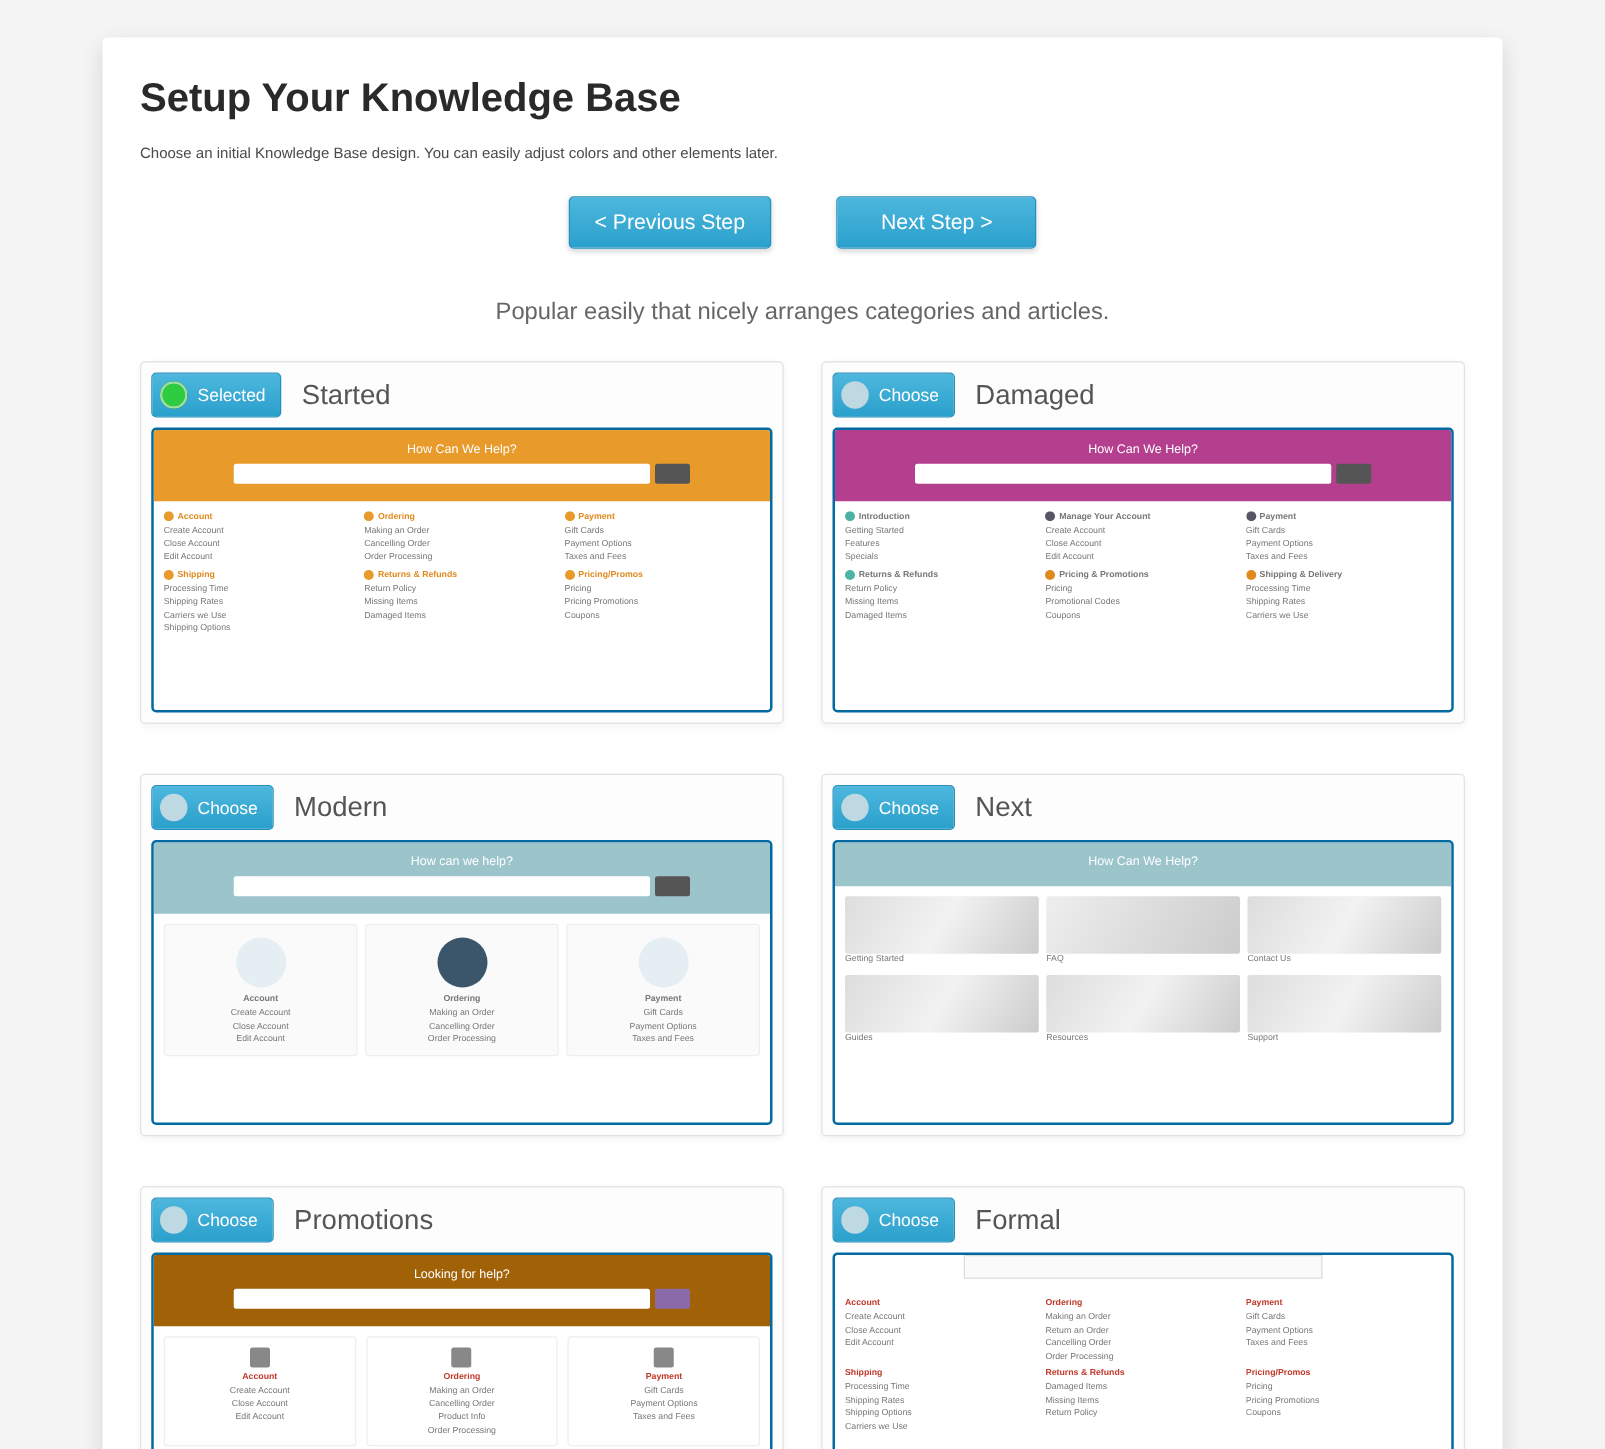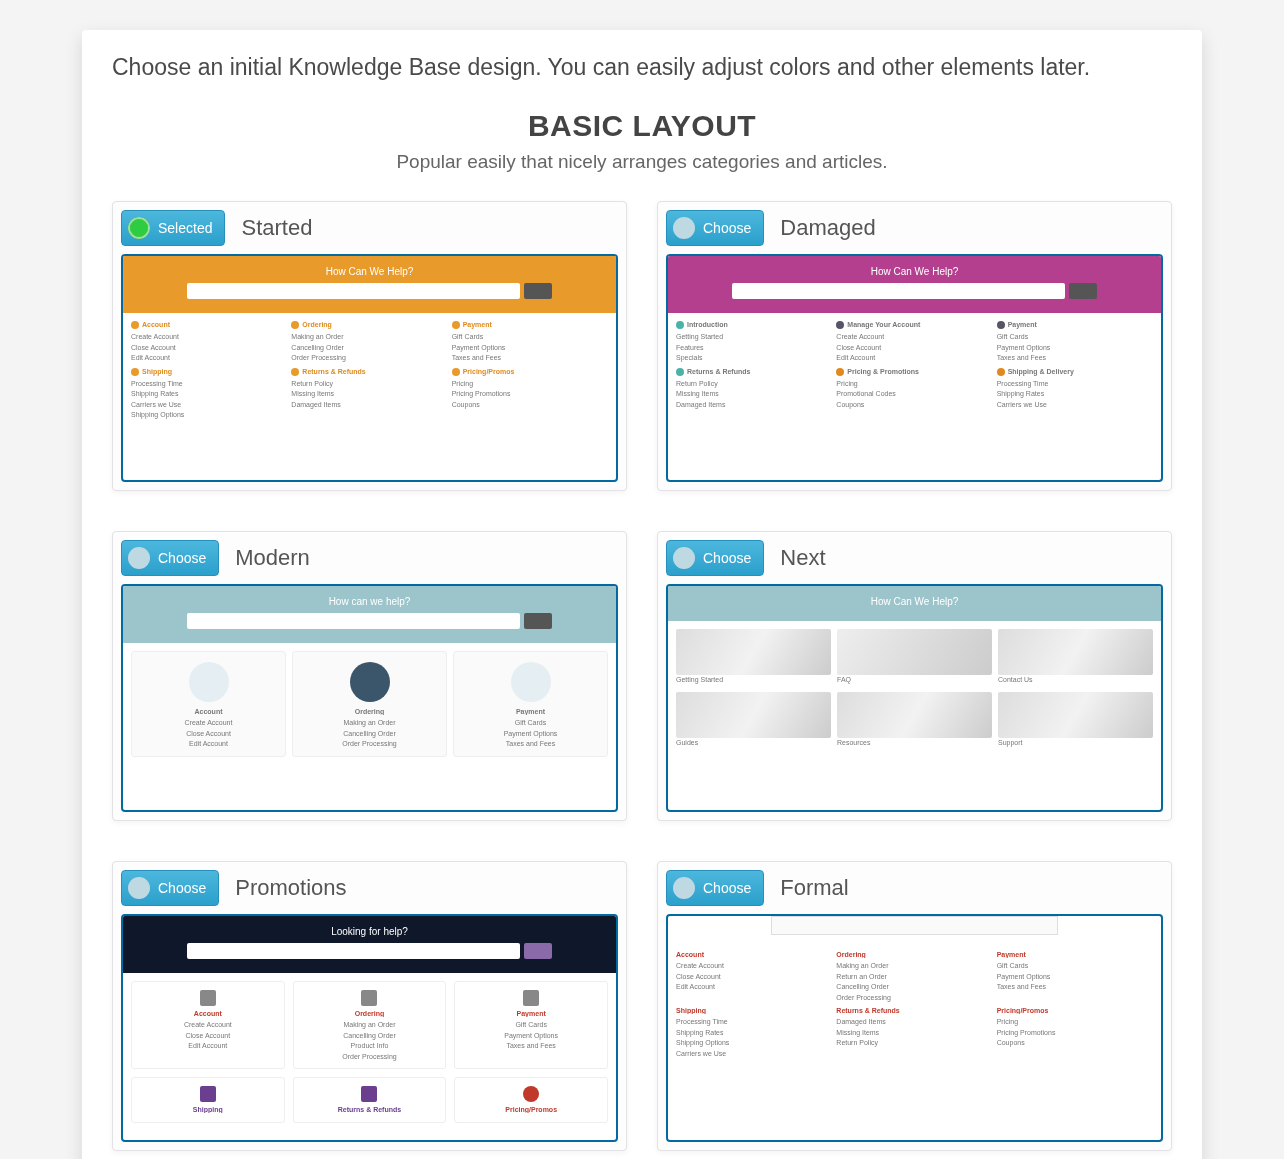--- a/index.html
+++ b/index.html
@@ -18,21 +18,21 @@
     border-radius: 4px;
     box-shadow: 0 6px 18px rgba(0,0,0,.12);
   }
   h1.title {
     font-size: 32px;
     font-weight: 700;
     margin: 6px 0 18px;
     color: #2a2a2a;
   }
   p.subtitle {
-    font-size: 23px;
+    font-size: 12px;
     color: #4a4a4a;
     margin: 0 0 28px;
   }
   .nav-row {
     text-align: center;
     margin-bottom: 40px;
   }
   .nav-btn {
     display: inline-block;
     min-width: 160px;
@@ -145,24 +145,28 @@
   .cat-card { background:#fff; border:1px solid #eee; border-radius:3px; padding:6px; text-align:center;}
   .cat-card .ci{ width:16px; height:16px; background:#888; margin:2px auto 4px; border-radius:2px;}
   .orange { color:#e08a1e; }
   .red { color:#c0392b; }
 </style>
 </head>
 <body>
 
 <div class="page">
 
+  <h1 class="title">Setup Your Knowledge Base</h1>
   <p class="subtitle">Choose an initial Knowledge Base design. You can easily adjust colors and other elements later.</p>
 
-
-  <h2 class="section-title">BASIC LAYOUT</h2>
+  <div class="nav-row">
+    <button class="nav-btn">&lt; Previous Step</button>
+    <button class="nav-btn">Next Step &gt;</button>
+  </div>
+
   <p class="section-sub">Popular easily that nicely arranges categories and articles.</p>
 
   <div class="grid">
 
     <div class="card">
       <div class="card-head">
         <div class="choose-pill selected">
           <span class="dot"></span>
           <span>Selected</span>
         </div>
@@ -351,21 +355,21 @@
 
     <div class="card">
       <div class="card-head">
         <div class="choose-pill">
           <span class="dot"></span>
           <span>Choose</span>
         </div>
         <span class="card-title">Promotions</span>
       </div>
       <div class="preview">
-        <div class="hero" style="background:#0f172a">
+        <div class="hero" style="background:#a16207">
           <div>Looking for help?</div>
           <div style="margin-top:6px"><input class="fake" disabled="" style=""><span class="go" style="background:#8a6aa8"></span></div>
         </div>
         <div class="cat-grid">
           <div class="cat-card">
               <div class="ci"></div>
               <div class="colhd" style="color:#c0392b">Account</div>
             <div class="li">Create Account</div>
               <div class="li">Close Account</div>
               <div class="li">Edit Account</div>

